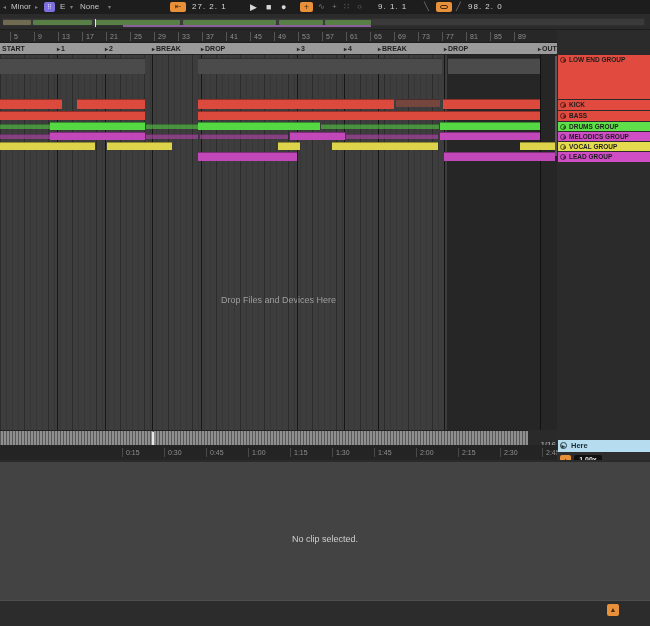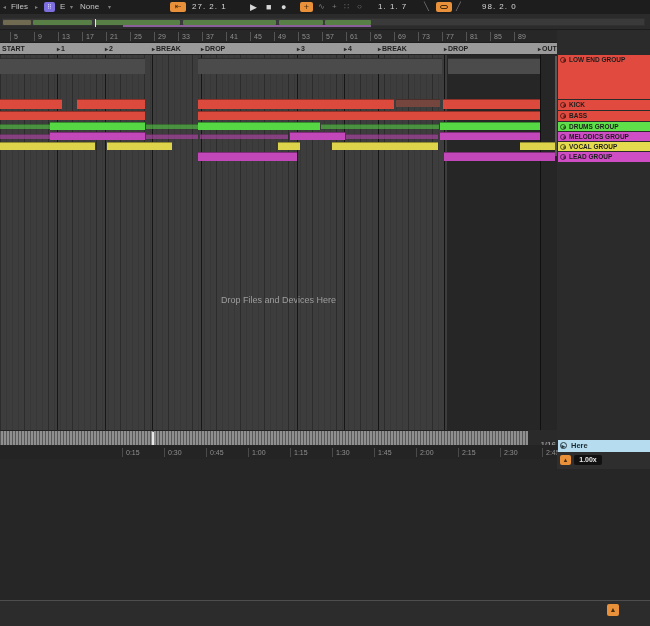--- a/index.html
+++ b/index.html
@@ -83,48 +83,48 @@
   .lock-body{position:absolute;left:6px;top:5px;width:6px;height:4px;background:#bdbdbd;}
   .lock-arc{position:absolute;left:7px;top:2px;width:4px;height:4px;border:1px solid #bdbdbd;border-bottom:none;border-radius:3px 3px 0 0;}
 </style>
 </head>
 <body>
 
 <div class="app">
 
   <div class="topbar">
     <span class="tb-text tb-dim" style="left:3px;font-size:6px;">◂</span>
-    <span class="tb-text" style="left:11px;">Files</span>
+    <span class="tb-text" style="left:11px;">Minor</span>
     <span class="tb-text tb-dim" style="left:35px;font-size:6px;">▸</span>
     <div class="tb-btn scale-btn" style="left:44px;width:11px;">⠿</div>
     <span class="tb-text" style="left:60px;">E</span>
     <span class="tb-text tb-dim" style="left:70px;font-size:6px;">▾</span>
     <span class="tb-text" style="left:80px;">None</span>
     <span class="tb-text tb-dim" style="left:108px;font-size:6px;">▾</span>
 
     <div class="tb-btn orange-btn" style="left:170px;width:16px;font-size:8px;">⇤</div>
     <span class="tb-text tb-num" style="left:192px;">27. 2. 1</span>
 
     <span class="transport" style="left:250px;">▶</span>
     <span class="transport" style="left:266px;">■</span>
     <span class="transport" style="left:281px;">●</span>
 
     <div class="tb-btn orange-btn" style="left:300px;width:13px;font-size:9px;">+</div>
     <span class="tb-text tb-dim" style="left:318px;">∿</span>
     <span class="tb-text tb-dim" style="left:332px;">+</span>
     <span class="tb-text tb-dim" style="left:344px;">∷</span>
     <span class="tb-text tb-dim" style="left:357px;">○</span>
 
-    <span class="tb-text tb-num" style="left:378px;">1. 1. 7</span>
+    <span class="tb-text tb-num" style="left:378px;">9. 1. 1</span>
     <span class="tb-text tb-dim" style="left:424px;">╲</span>
     <div class="tb-btn orange-btn" style="left:436px;width:16px;">
       <div style="margin:2.5px auto 0;width:8px;height:4px;border:1px solid #4a2c0a;border-radius:2px;"></div>
     </div>
     <span class="tb-text tb-dim" style="left:456px;">╱</span>
-    <span class="tb-text tb-num" style="left:468px;margin-left:14px;">98. 2. 0</span>
+    <span class="tb-text tb-num" style="left:468px;">98. 2. 0</span>
   </div>
 
   <div class="overview">
     <div class="ov-band" id="ov-band">
         <div class="ov-seg" style="left: 0px; width: 28px; background: rgb(111, 106, 80);"></div>
         <div class="ov-seg" style="left: 30px; width: 59px; background: rgb(87, 127, 70);"></div>
         <div class="ov-seg" style="left: 92px; width: 85px; background: rgb(87, 127, 70);"></div>
         <div class="ov-seg" style="left: 180px; width: 93px; background: rgb(87, 127, 70);"></div>
         <div class="ov-seg" style="left: 276px; width: 44px; background: rgb(87, 127, 70);"></div>
         <div class="ov-seg" style="left: 322px; width: 46px; background: rgb(87, 127, 70);"></div>
@@ -279,18 +279,21 @@
 
   <div class="main-header">
     <div class="main-icon">▶</div>
     <div class="main-label">Here</div>
   </div>
   <div class="speed-row">
     <div class="speed-icon">▲</div>
     <div class="speed-badge">1.00x</div>
   </div>
 
+  <div class="detail">
+    <div class="no-clip">No clip selected.</div>
+  </div>
   <div class="bottom-strip">
     <div class="kb-btn">▲</div>
 
   </div>
 
 </div>
 
 </body></html>

